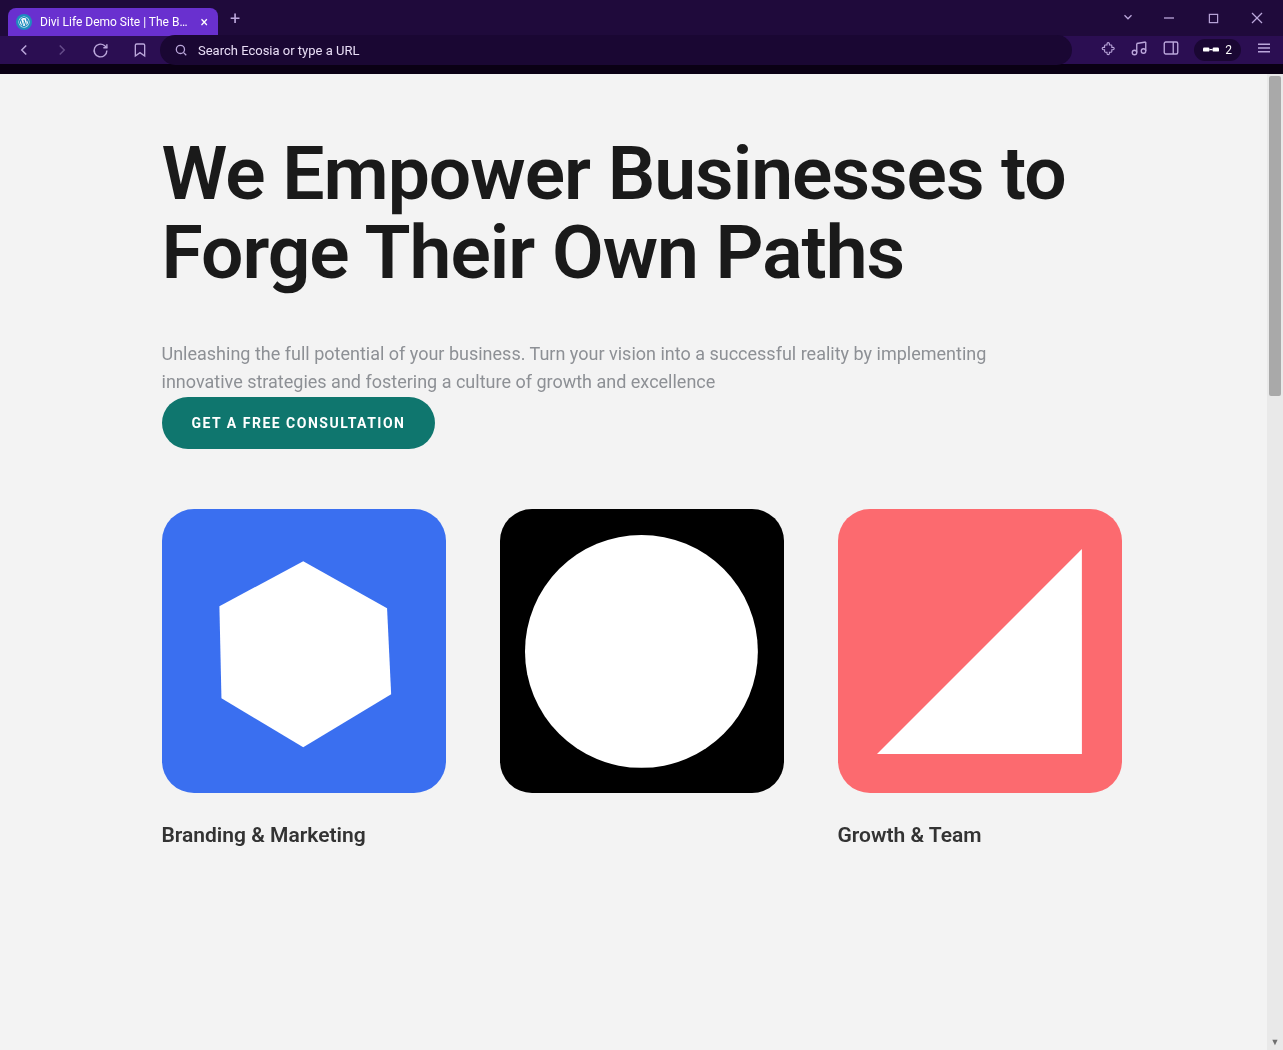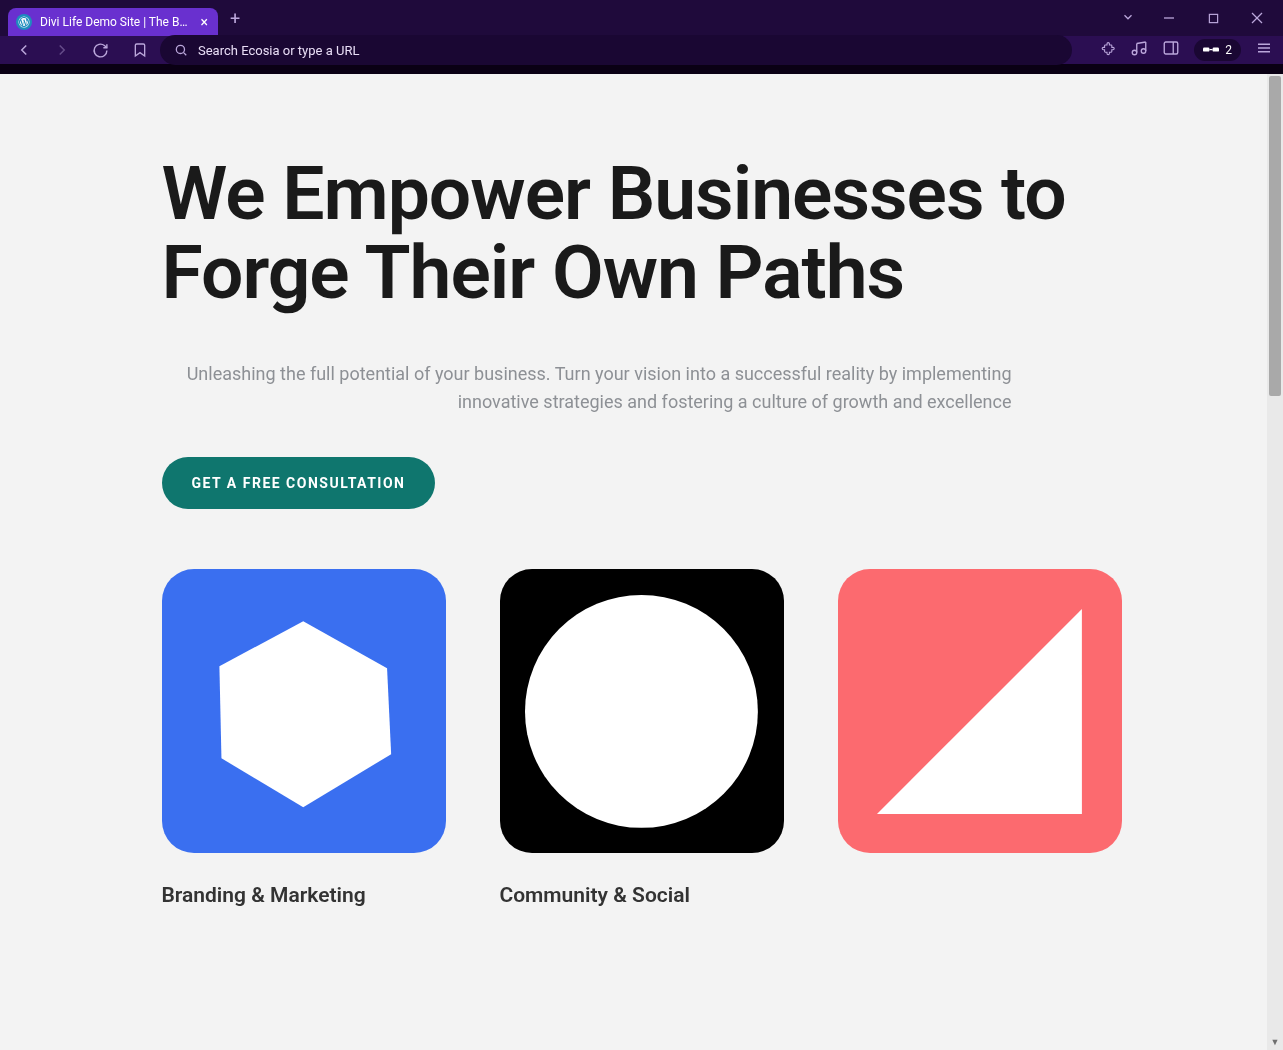--- a/index.html
+++ b/index.html
@@ -164,37 +164,35 @@
     }
     .page {
       background: #f3f3f3;
       height: 100%;
       overflow-y: auto;
       margin-right: 0;
     }
     .content {
       max-width: 1080px;
       margin: 0 auto;
-      padding: 80px 60px 120px;
+      padding: 60px 60px 120px;
     }
     .heading {
       font-size: 75px;
       font-weight: 600;
       color: #1a1a1a;
       line-height: 1.05;
       letter-spacing: -1px;
       margin-bottom: 48px;
     }
     .subtext {
       font-size: 18px;
       color: #8d9095;
       line-height: 1.6;
       max-width: 850px;
-      margin-bottom: 40px;
-      text-align: right;
     }
     .cta {
       display: inline-block;
       background: #0f766e;
       color: #fff;
       padding: 18px 30px;
       border-radius: 30px;
       font-size: 14px;
       font-weight: 700;
       letter-spacing: 1.5px;
@@ -385,28 +383,28 @@
               </svg>
           </div>
           <div class="card-title">Branding &amp; Marketing</div>
         </div>
         <div class="card">
           <div class="card-icon icon-black">
             <svg width="82%" height="82%" viewBox="0 0 100 100">
                 <circle cx="50" cy="50" r="50" fill="#fff"></circle>
               </svg>
           </div>
-          <div class="card-title">Community &amp; Social</div>
         </div>
         <div class="card">
           <div class="card-icon icon-coral">
             <svg width="82%" height="82%" viewBox="0 0 100 100">
                 <polygon points="6,94 94,6 94,94" fill="#fff"></polygon>
               </svg>
           </div>
+          <div class="card-title">Growth &amp; Team</div>
         </div>
       </div>
     </div>
   </div>
 
   <div class="scrollbar">
     <div class="thumb"></div>
     <div class="arrow down">▼</div>
   </div>
 </div>

